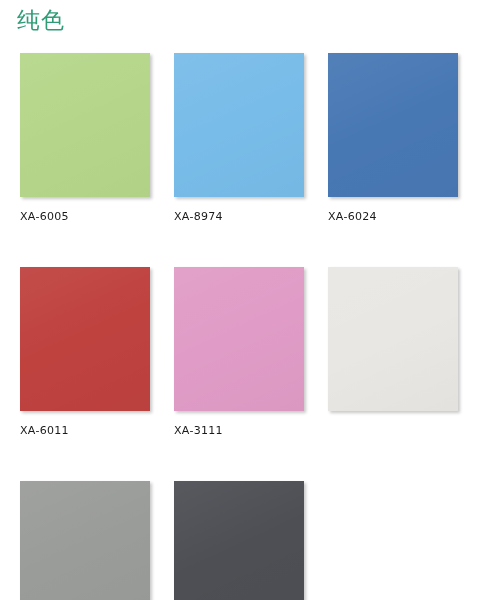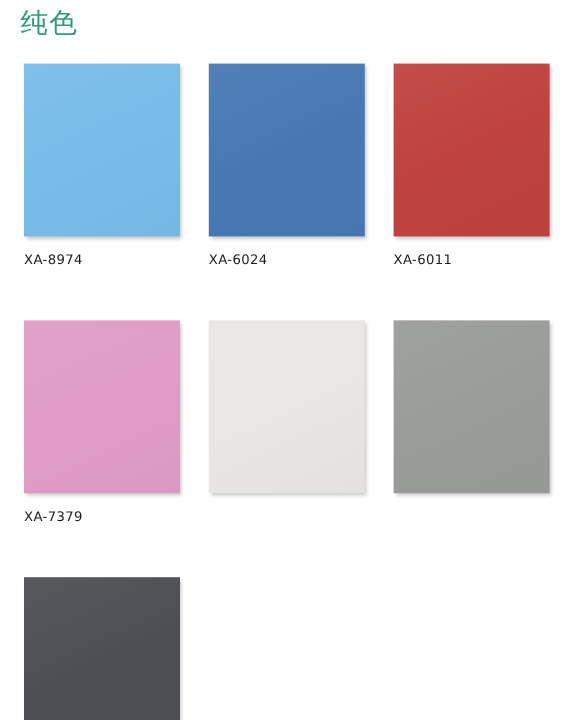--- a/index.html
+++ b/index.html
@@ -23,21 +23,21 @@
   }
 
   .page-title {
     position: absolute;
     left: 17px;
     top: 5px;
     font-size: 23px;
     line-height: 30px;
     letter-spacing: 1px;
     color: #2f9c76;
-    font-family: Liberation Serif, serif;
+    font-family: Liberation Sans, sans-serif;
     white-space: nowrap;
   }
 
   .swatch-grid {
     position: absolute;
     left: 20px;
     top: 53px;
     width: 440px;
     display: grid;
     grid-template-columns: 130px 130px 130px;
@@ -77,34 +77,38 @@
 </style>
 </head>
 <body style="background: rgb(255, 255, 255);">
 
 <div class="page">
 
   <div class="page-title" style="color: rgb(47, 156, 118);">纯色</div>
 
   <div class="swatch-grid">
     <div class="swatch-cell">
+      <div class="swatch-chip" style="background: rgb(181, 214, 138);"></div>
+      <div class="swatch-label">XA-6005</div>
+    </div>
+    <div class="swatch-cell">
       <div class="swatch-chip" style="background: rgb(120, 188, 233);"></div>
       <div class="swatch-label">XA-8974</div>
     </div>
     <div class="swatch-cell">
       <div class="swatch-chip" style="background: rgb(72, 120, 180);"></div>
       <div class="swatch-label">XA-6024</div>
     </div>
     <div class="swatch-cell">
       <div class="swatch-chip" style="background: rgb(191, 66, 63);"></div>
       <div class="swatch-label">XA-6011</div>
     </div>
     <div class="swatch-cell">
       <div class="swatch-chip" style="background: rgb(224, 156, 198);"></div>
-      <div class="swatch-label">XA-7379</div>
+      <div class="swatch-label">XA-3111</div>
     </div>
     <div class="swatch-cell">
       <div class="swatch-chip" style="background: rgb(233, 231, 227);"></div>
 
     </div>
     <div class="swatch-cell">
       <div class="swatch-chip" style="background: rgb(154, 156, 153);"></div>
 
     </div>
     <div class="swatch-cell">

